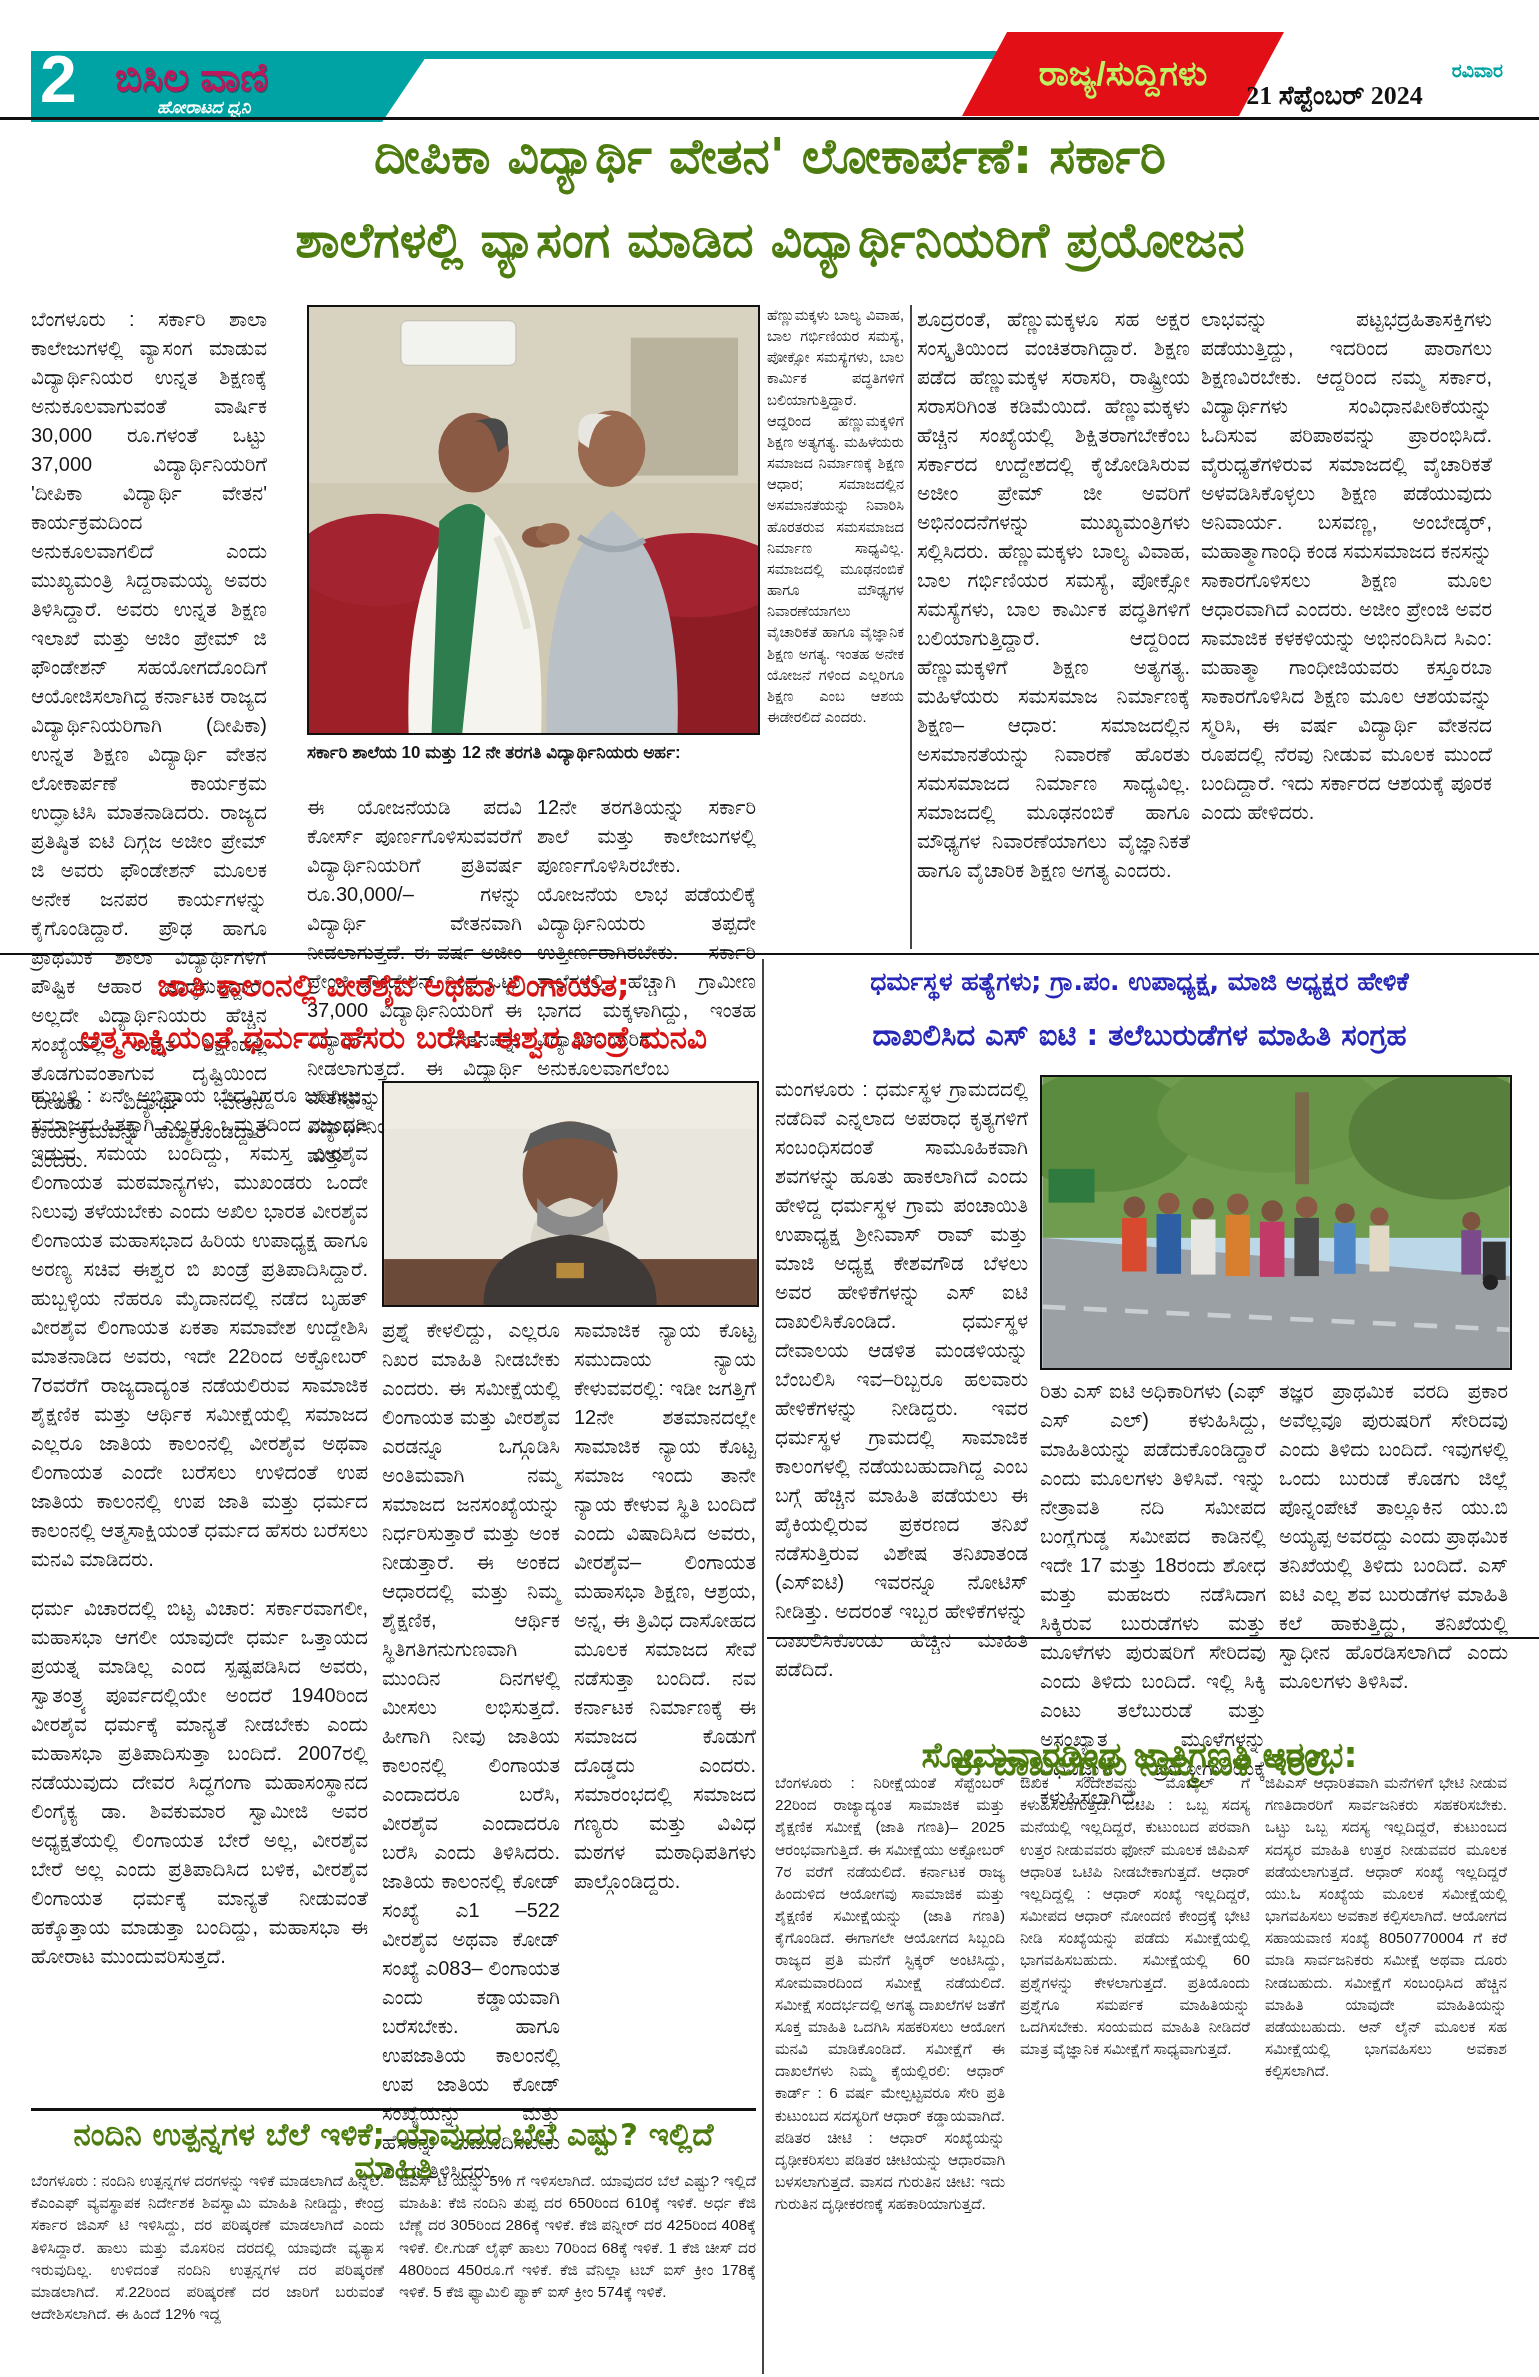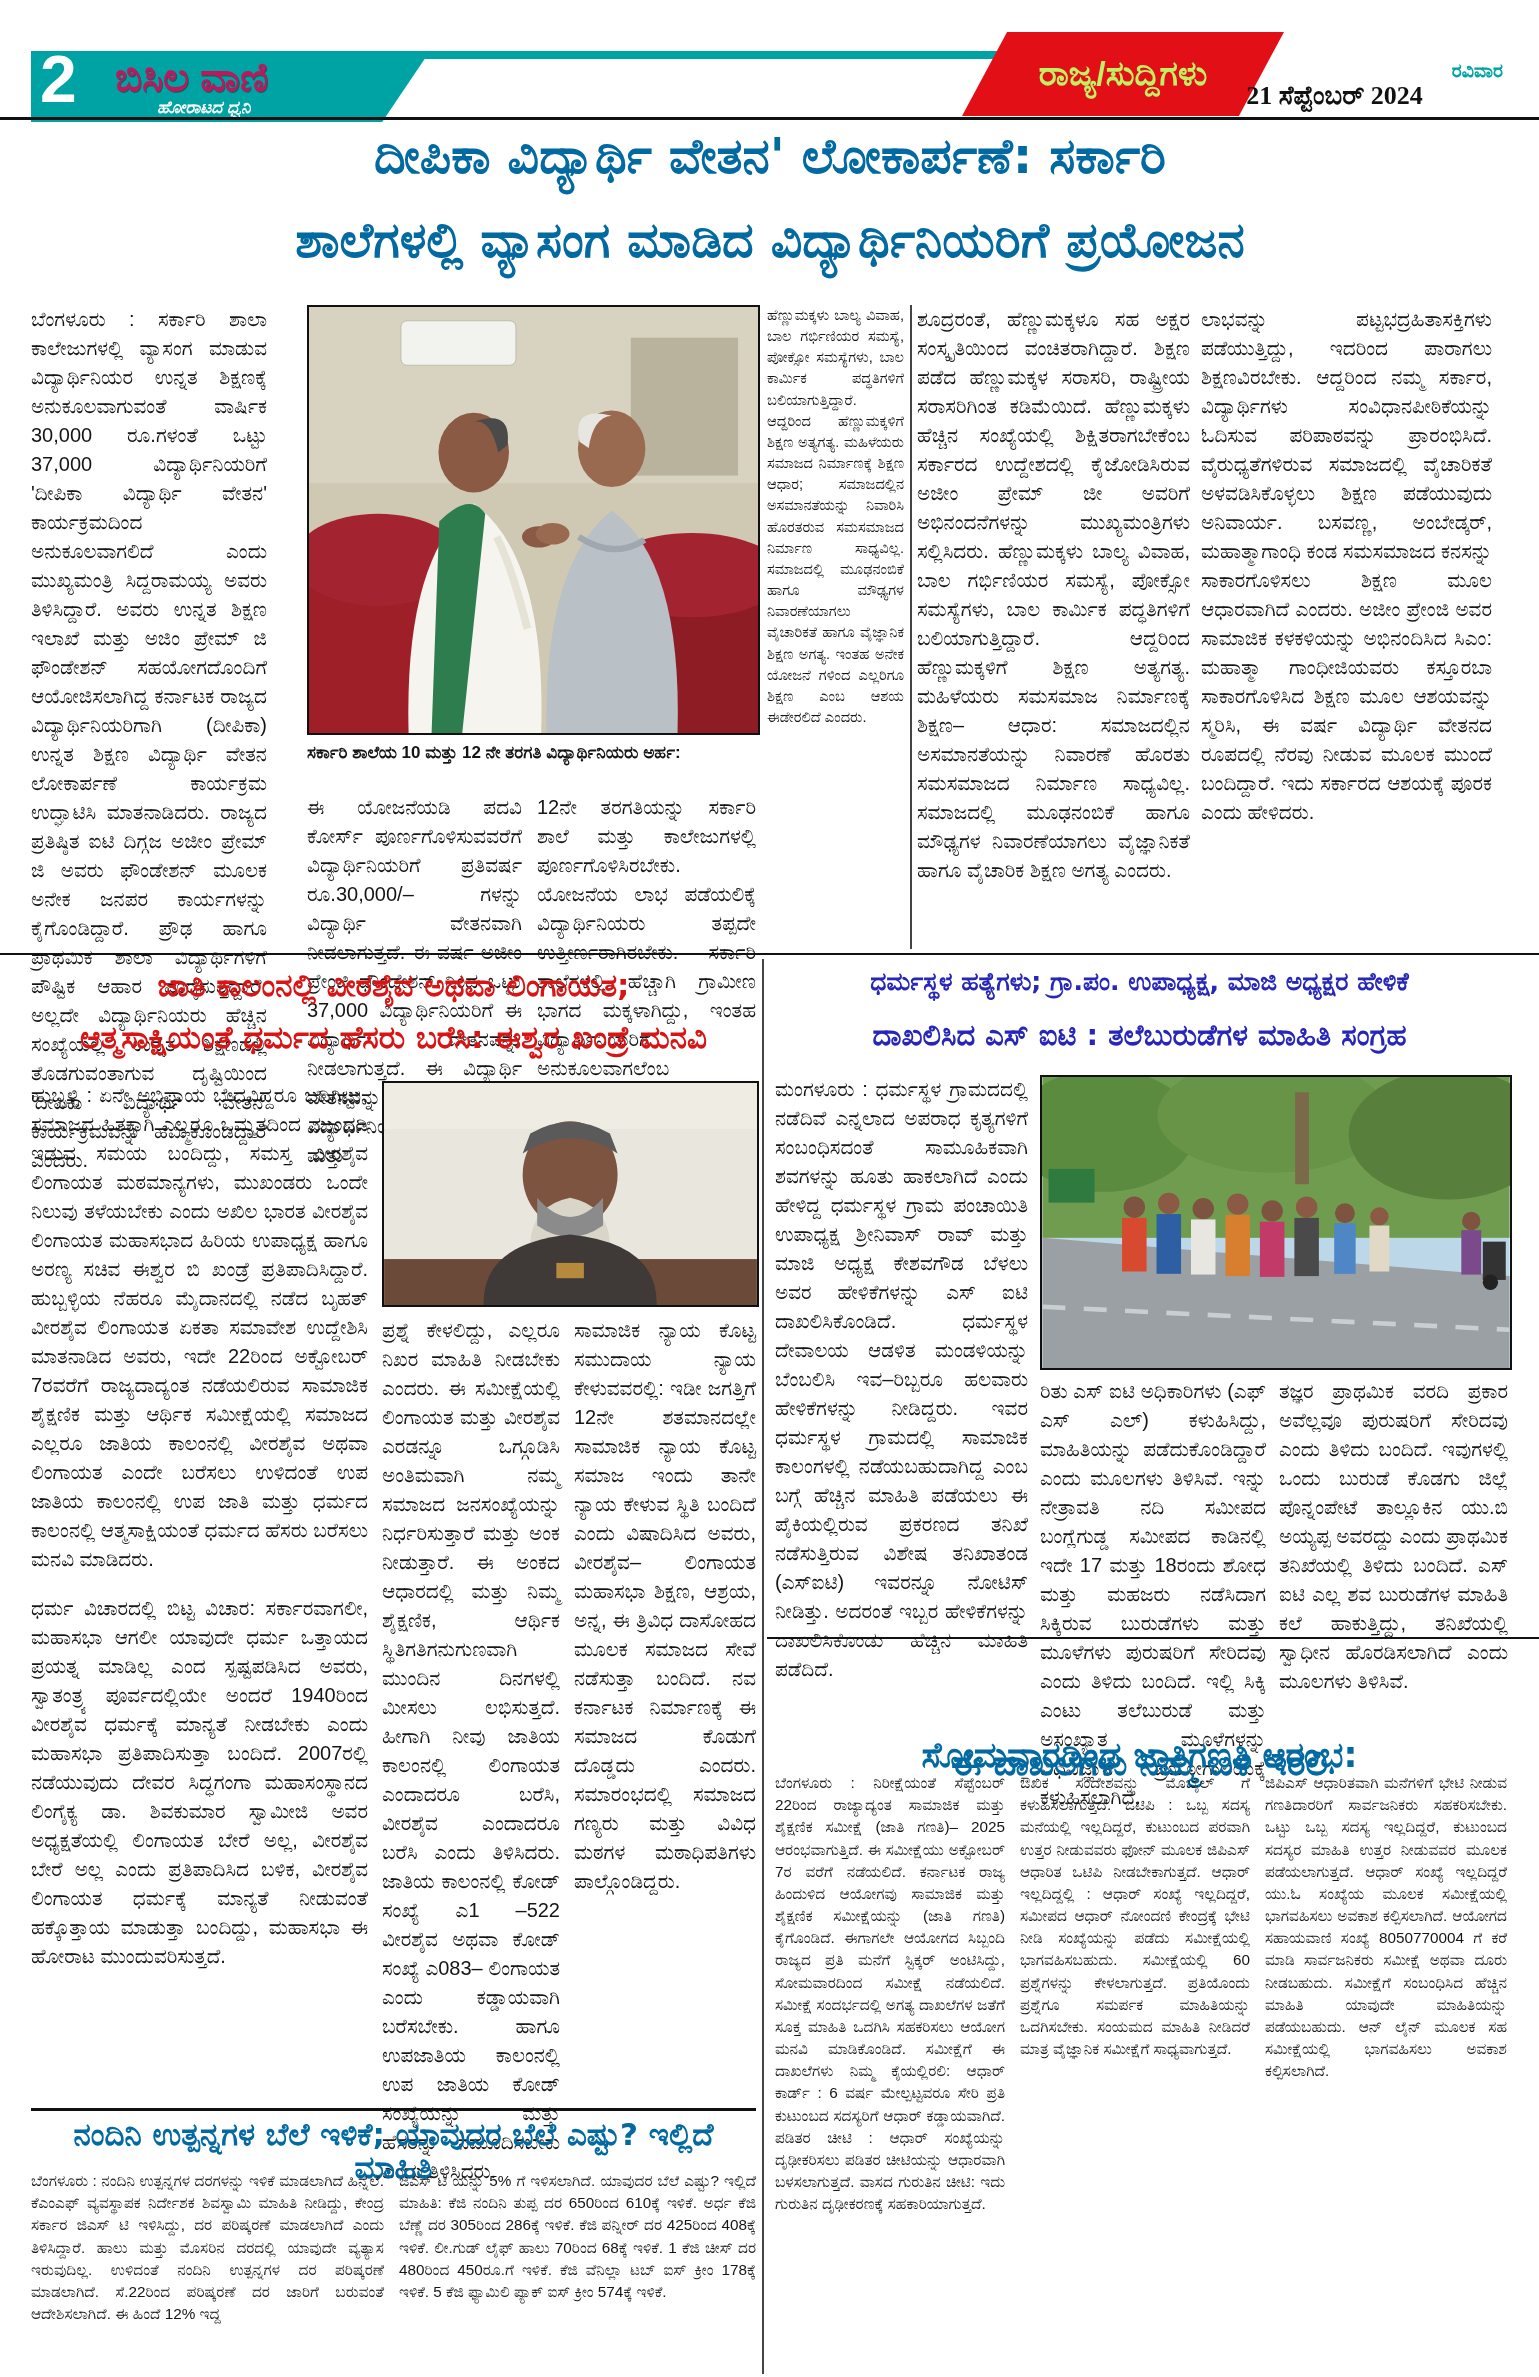--- a/index.html
+++ b/index.html
@@ -2,21 +2,21 @@
 <html style="font-size:12.3px"><head>
 <meta charset="utf-8">
 <style>
   html,body{margin:0;padding:0;background:#e8e8e8;}
   .page{position:relative;width:1540px;height:2377px;background:#ffffff;
         font-family:"Liberation Sans","DejaVu Sans",sans-serif;overflow:hidden;}
   .rule{position:absolute;background:#111;}
   .vrule{position:absolute;background:#444;width:1.5px;}
   .col{position:absolute;font-size:20px;line-height:1.45;text-align:justify;
        color:#151515;word-break:break-word;}
-  .headline{position:absolute;font-weight:800;color:#0369a1;text-align:center;
+  .headline{position:absolute;font-weight:800;color:#4d7c0f;text-align:center;
             font-family:"DejaVu Sans","Liberation Sans",sans-serif;}
   .red-head{color:#d81414;}
   .blue-head{color:#2626b8;}
   .bold-lead{font-weight:700;}
   
   .teal-band{position:absolute;left:31px;top:51px;width:974px;height:7.7px;background:#00a3a3;}
   .logo-box{position:absolute;left:31px;top:51px;width:399px;height:71px;background:#00a3a3;
             clip-path:polygon(0 0,100% 0,88% 100%,0 100%);}
   .page-num{position:absolute;left:40px;top:46px;font-size:66px;font-weight:800;color:#ffffff;line-height:1;}
   .masthead-title{position:absolute;left:115px;top:55px;font-size:40px;font-weight:800;color:#be185d;

